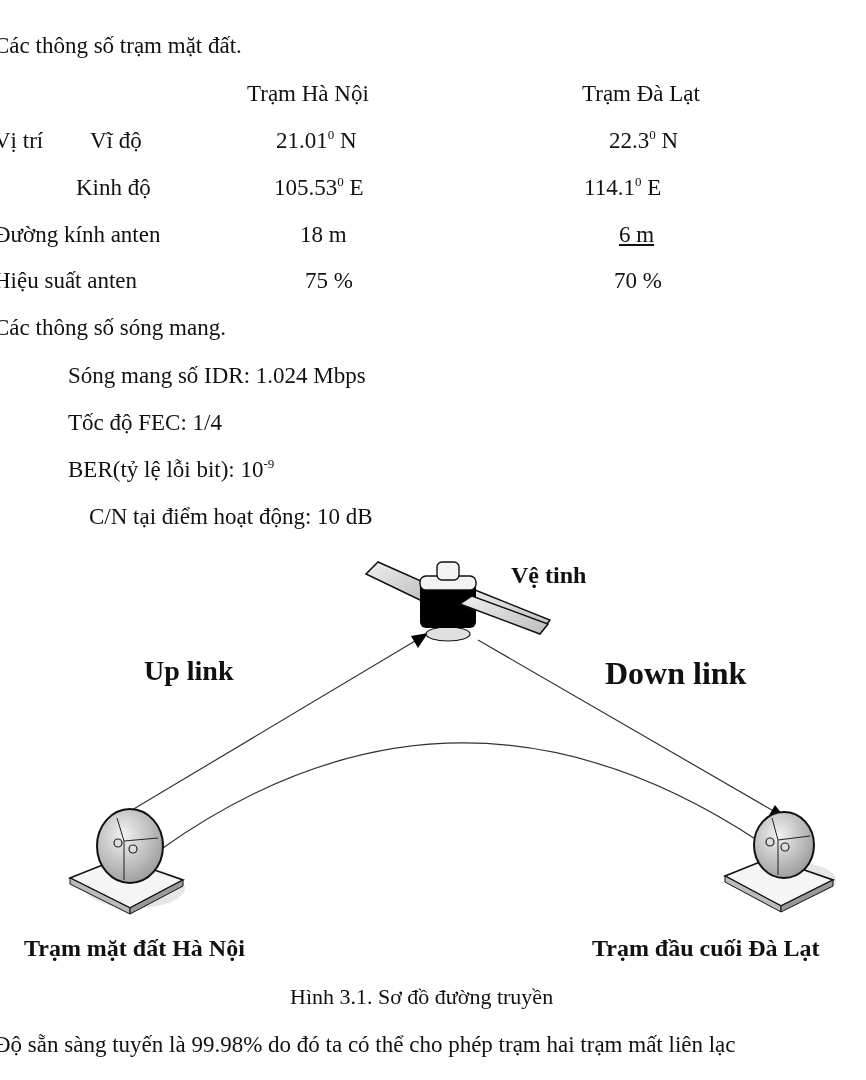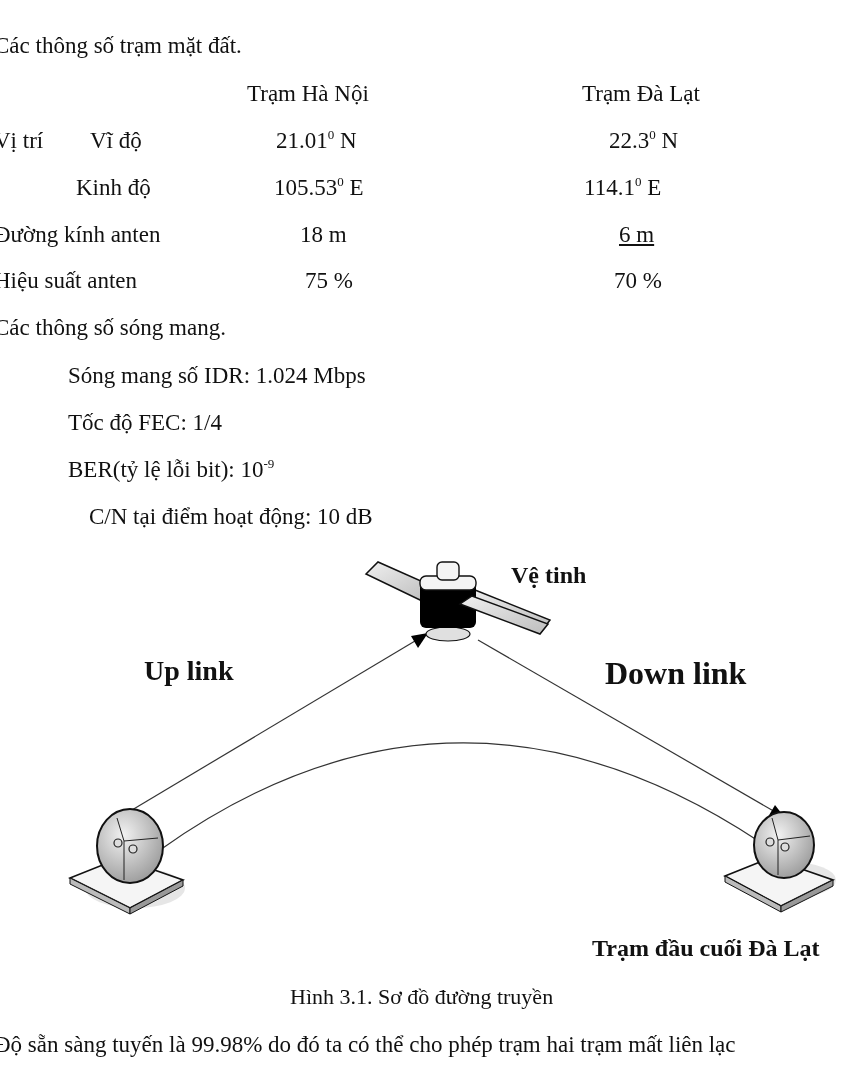--- a/index.html
+++ b/index.html
@@ -116,18 +116,19 @@
       <line x1="778" y1="840" x2="810" y2="836" stroke="#222" stroke-width="1"></line>
       <line x1="778" y1="840" x2="778" y2="875" stroke="#222" stroke-width="1"></line>
       <circle cx="770" cy="842" r="4" fill="#ddd" stroke="#222" stroke-width="1.2"></circle>
       <circle cx="785" cy="847" r="4" fill="#ddd" stroke="#222" stroke-width="1.2"></circle>
     </g>
   </svg>
 
   <div class="abs bold" style="left:511px; top:23px; font-size:24px;">Vệ tinh</div>
   <div class="abs bold" style="left:144px; top:117px; font-size:28px;">Up link</div>
   <div class="abs bold" style="left:605px; top:117px; font-size:32px;">Down link</div>
+  <div class="abs bold" style="left:24px; top:396px; font-size:24px;">Trạm mặt đất Hà Nội</div>
   <div class="abs bold" style="left:592px; top:396px; font-size:24px;">Trạm đầu cuối Đà Lạt</div>
 </div>
 
 <div class="abs" style="left:290px; top:986px; font-size:22px;">Hình 3.1. Sơ đồ đường truyền</div>
 
 <div class="abs" style="left:-6px; top:1033px; font-size:23px;">Độ sẵn sàng tuyến là 99.98% do đó ta có thể cho phép trạm hai trạm mất liên lạc</div>
 
 </body></html>

